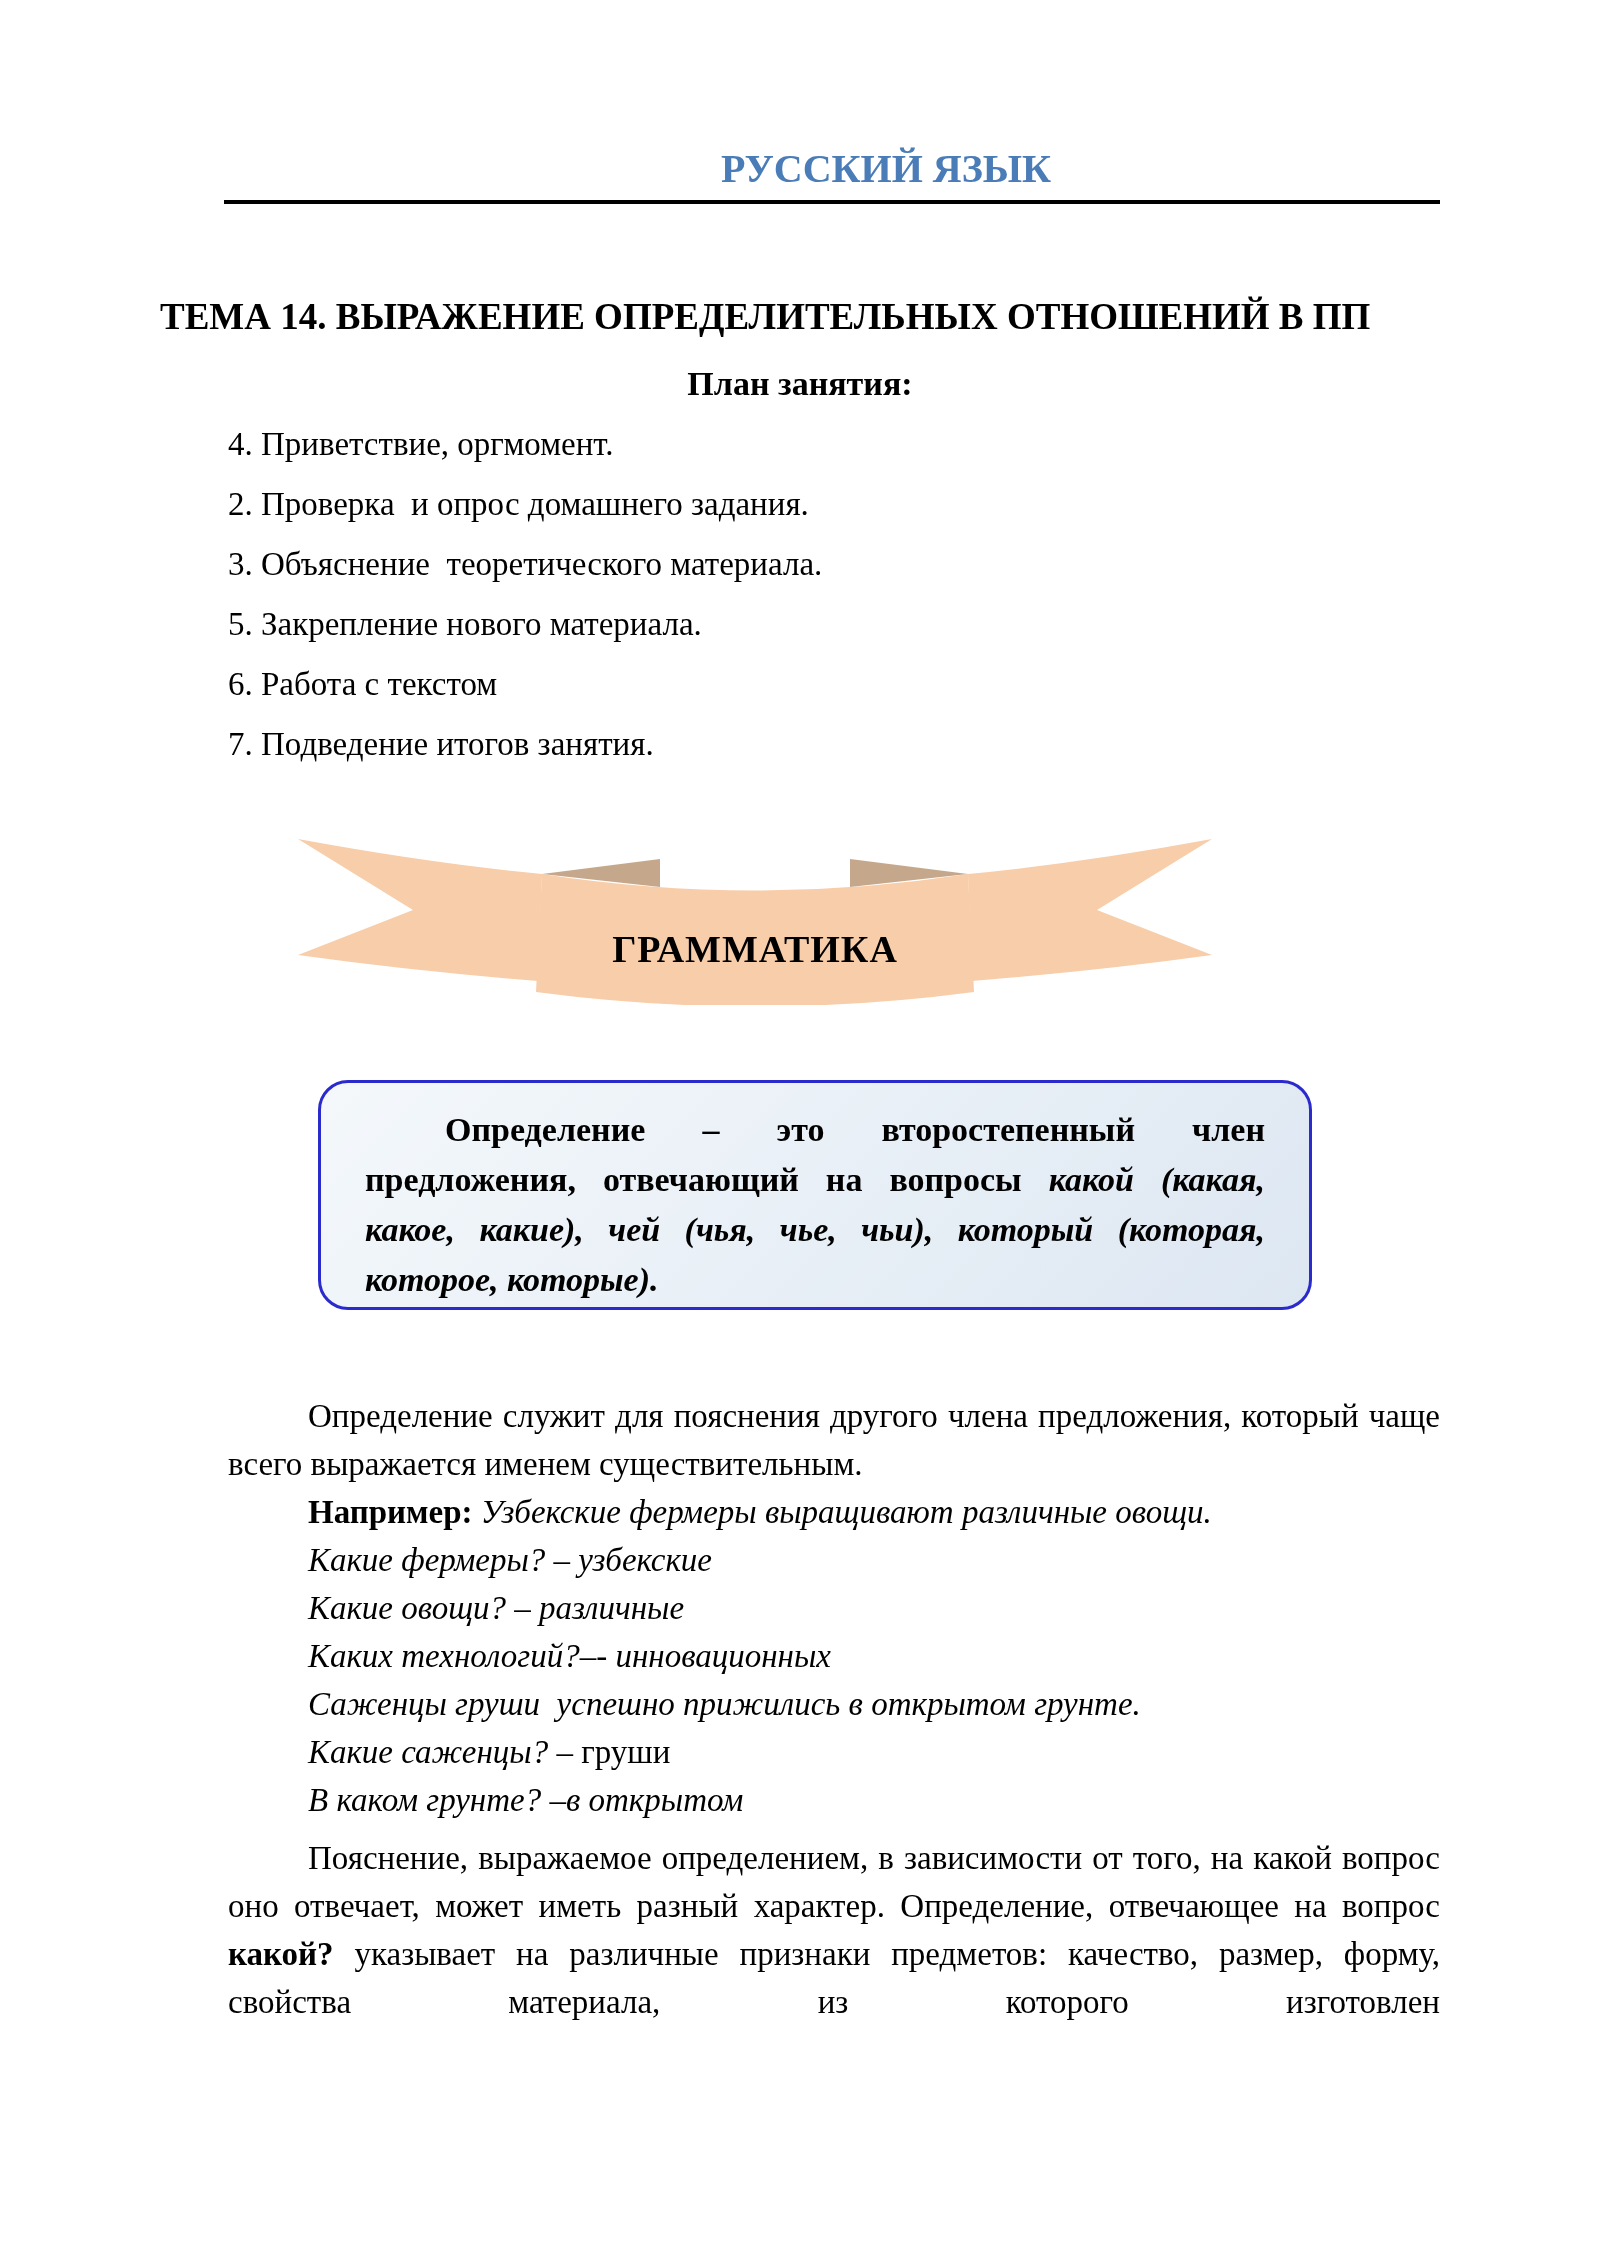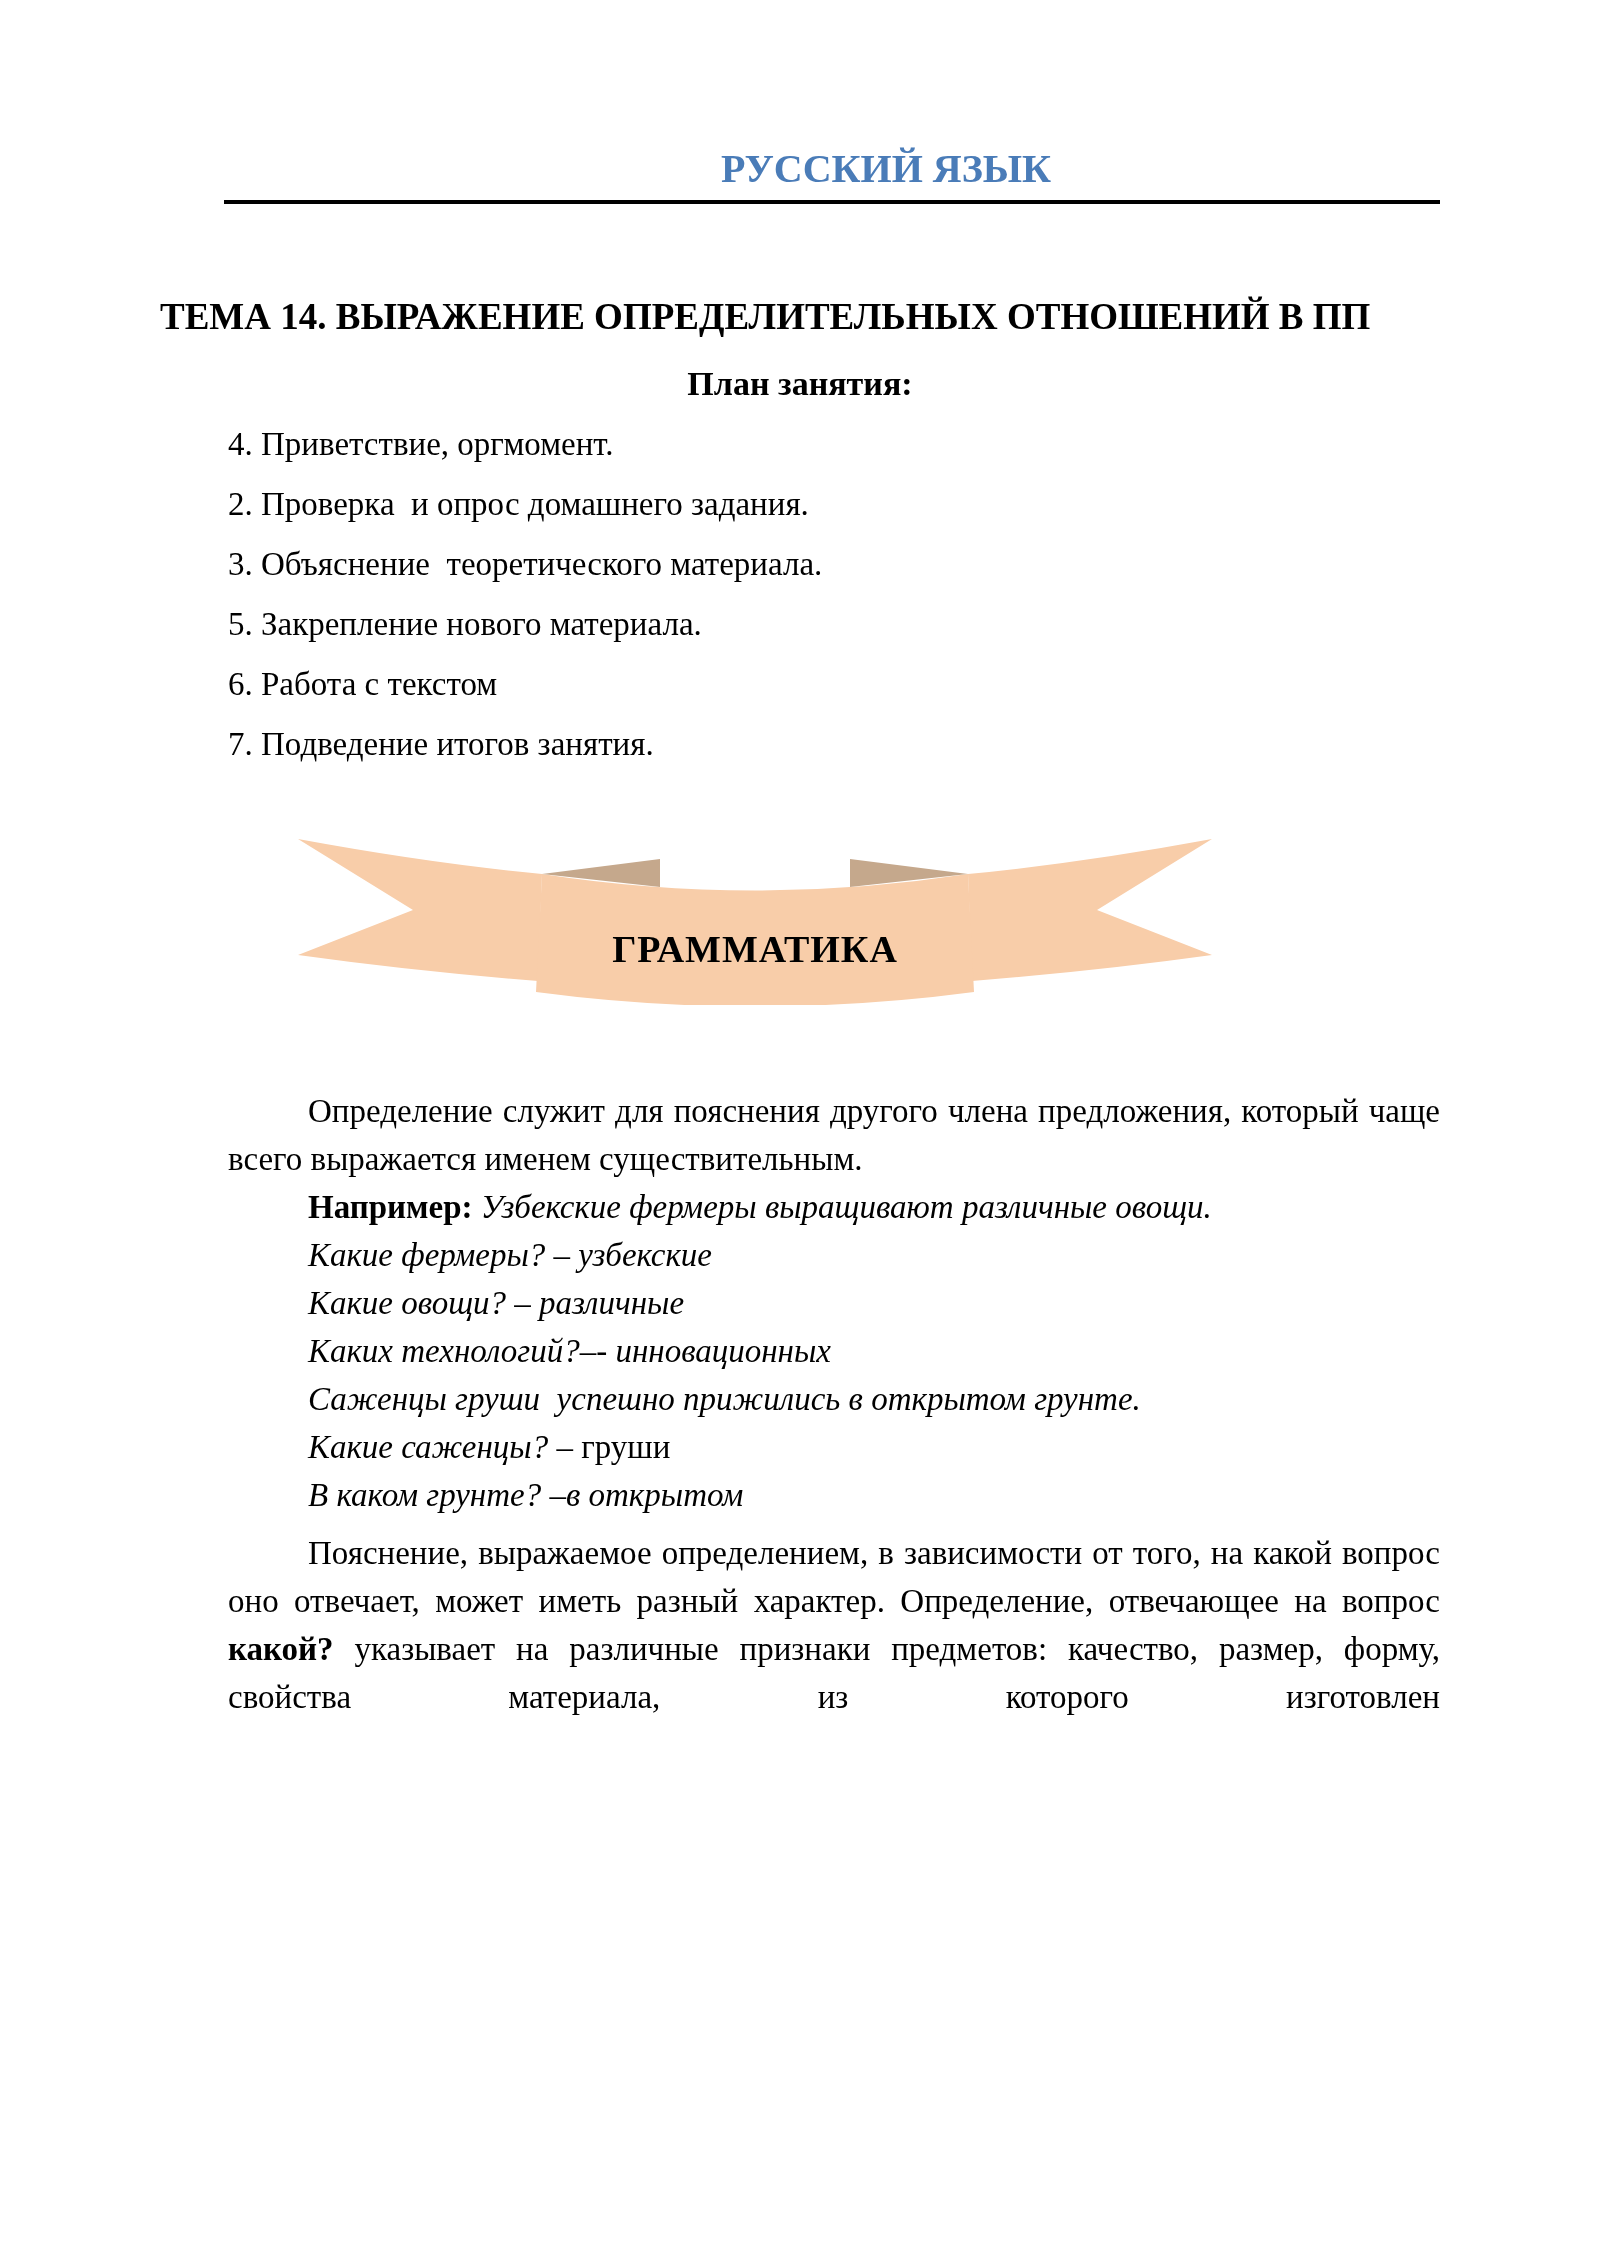--- a/index.html
+++ b/index.html
@@ -81,20 +81,23 @@
     <svg viewBox="0 0 914 166" width="914" height="166">
       <path d="M0,0 Q130,24 244,35 L240,142 Q115,132 0,116 L115,71 Z" style="fill:var(--ribbon-fill)"></path>
       <path d="M914,0 Q784,24 670,35 L674,142 Q799,132 914,116 L799,71 Z" style="fill:var(--ribbon-fill)"></path>
       <path d="M244,35 Q457,68 670,35 L676,153 Q457,182 238,153 Z" style="fill:var(--ribbon-fill)"></path>
       <path d="M244,35 L362,20 L362,48 Z" style="fill:var(--ribbon-fold)"></path>
       <path d="M670,35 L552,20 L552,48 Z" style="fill:var(--ribbon-fold)"></path>
     </svg>
     <div class="ribbon-label">ГРАММАТИКА</div>
   </div>
 
+  <div class="defbox">
+    <p><span class="b">Определение – это второстепенный член предложения, отвечающий на вопросы </span><span class="b bi">какой (какая, какое, какие), чей (чья, чье, чьи), который (которая, которое, которые).</span></p>
+  </div>
 
   <p class="body-p p-first">Определение служит для пояснения другого члена предложения, который чаще всего выражается именем существительным.</p>
 
   <p class="ex"><span class="b">Например: </span><span class="i">Узбекские фермеры выращивают различные овощи.</span></p>
 
   <p class="ex"><span class="i">Какие фермеры? – узбекские</span><span></span></p>
   <p class="ex"><span class="i">Какие овощи? – различные</span><span></span></p>
   <p class="ex"><span class="i">Каких технологий?–- инновационных</span><span></span></p>
   <p class="ex"><span class="i">Саженцы груши  успешно прижились в открытом грунте.</span><span></span></p>
   <p class="ex"><span class="i">Какие саженцы? – </span><span>груши</span></p>

